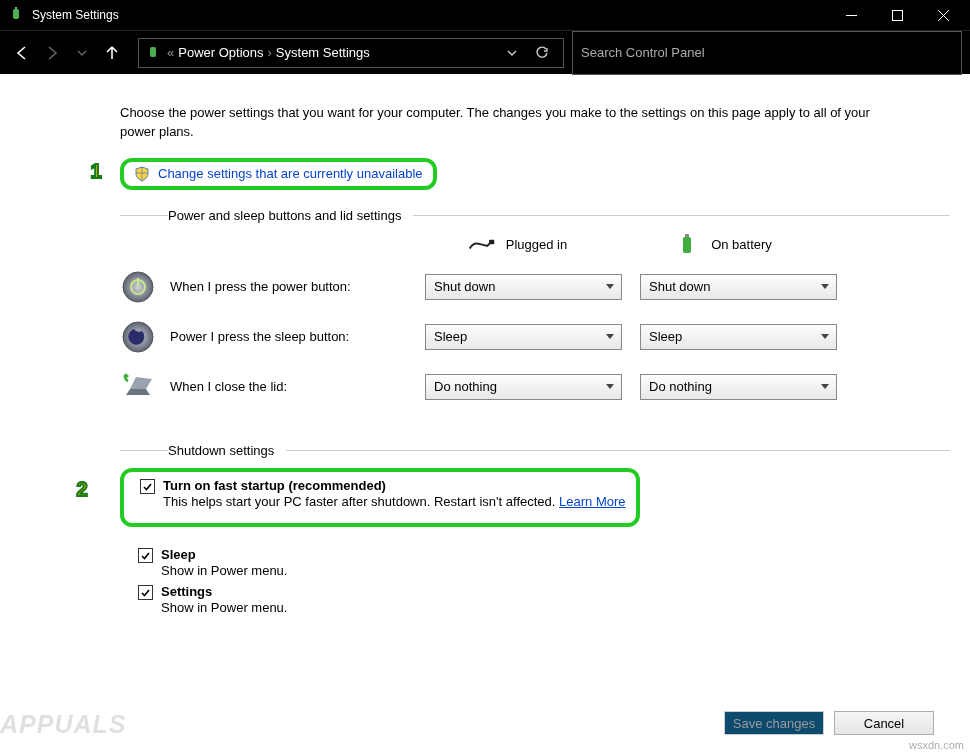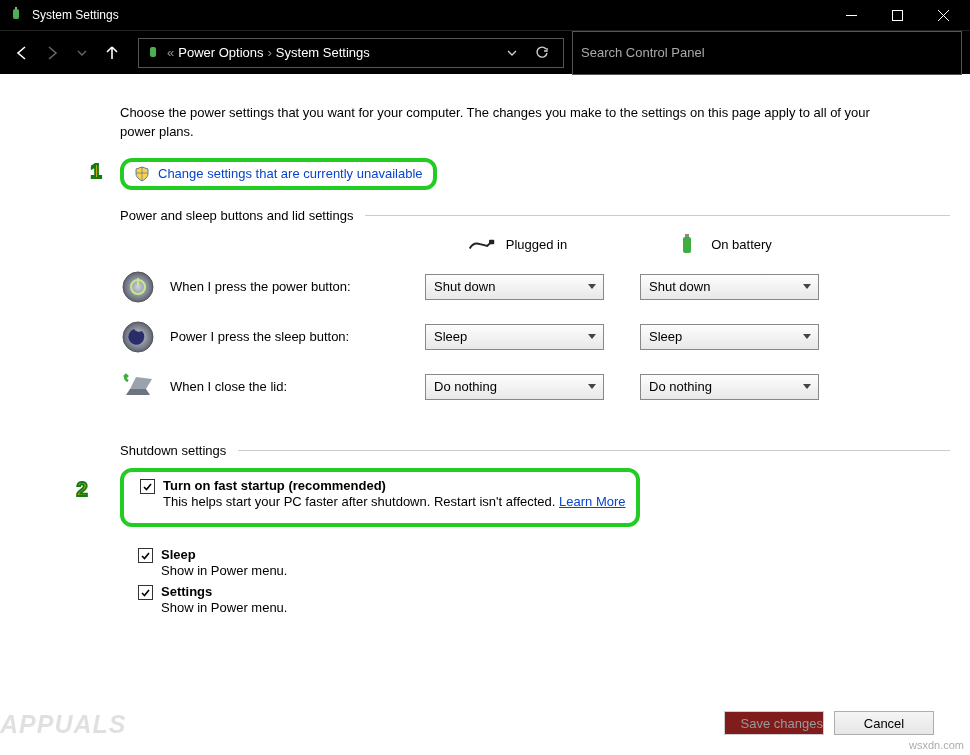--- a/index.html
+++ b/index.html
@@ -30,51 +30,51 @@
 h1.heading { color: #003399; font-weight: 400; font-size: 17px; margin-bottom: 14px; }
 .intro { font-size: 13px; margin-bottom: 16px; line-height: 1.45; max-width: 760px; }
 
 
 .hl { border: 4px solid #22cc22; border-radius: 12px; padding: 4px 10px; display: inline-flex; align-items: center; gap: 8px; margin-bottom: 18px; }
 .shield { width: 16px; height: 16px; }
 .link { color: #0645cc; cursor: pointer; }
 .badge { position: absolute; left: -38px; width: 28px; height: 28px; display: flex; align-items: center; justify-content: center; font-weight: 700; font-size: 20px; color: #fbc400; -webkit-text-stroke: 2px #157a15; }
 
 fieldset.group { border: none; border-top: 1px solid #ccc; margin: 0 0 24px 0; padding-top: 10px; }
-fieldset.group legend { padding-right: 12px; color: #000; }
+fieldset.group legend { padding-right: 12px; color: #000; margin-left: 48px; }
 
 
 .cols { display: grid; grid-template-columns: 295px 205px 205px; align-items: center; margin-bottom: 12px; }
 .colhead { display: flex; align-items: center; gap: 10px; font-size: 13px; justify-content: center; }
 .colhead .hicon { width: 28px; height: 24px; }
 
 .row { display: grid; grid-template-columns: 295px 205px 205px; align-items: center; margin-bottom: 14px; column-gap: 10px; }
 .rowlabel { display: flex; align-items: center; gap: 14px; }
 .rowlabel .ricon { width: 36px; height: 36px; }
 
 select.combo { height: 26px; border: 1px solid #888; background: linear-gradient(#fdfdfd,#e8e8e8); padding: 0 22px 0 8px; appearance: none; -webkit-appearance: none; font-size: 13px; position: relative; }
-.combo-wrap { position: relative; width: 179px; }
+.combo-wrap { position: relative; width: 197px; }
 .combo-wrap select { width: 100%; }
 .combo-wrap::after { content: ""; position: absolute; right: 8px; top: 10px; border-left: 4px solid transparent; border-right: 4px solid transparent; border-top: 5px solid #444; pointer-events: none; }
 
 
 .sdrow { display: flex; align-items: flex-start; gap: 8px; margin: 0 0 6px 18px; }
 .sdrow .cb { width: 15px; height: 15px; border: 1px solid #333; display: inline-flex; align-items: center; justify-content: center; margin-top: 1px; background: #fff; }
 .sdrow .cb svg { stroke: #000; }
 .sdrow .txt { font-size: 13px; }
 .sdrow .sub { font-size: 13px; margin-left: 0; margin-top: 1px; }
 .sdrow .txt .bold { font-weight: 700; }
 
 .hl2-wrap { position: relative; margin-left: 0; }
 .hl2 { border: 4px solid #22cc22; border-radius: 12px; padding: 6px 10px 8px 16px; display: inline-block; margin-bottom: 20px; }
 
 
 .footer { position: absolute; right: 36px; bottom: 20px; display: flex; gap: 10px; }
 button.btn { width: 100px; height: 24px; border: 1px solid #adadad; background: linear-gradient(#f5f5f5,#e6e6e6); font-size: 13px; }
-button.btn.disabled { color: #9a9a9a; border-color: #cfcfcf; background: #7f1d1d; text-align: right; }
+button.btn.disabled { color: #9a9a9a; border-color: #cfcfcf; background: #0c4a6e; }
 
 
 .wm-left { position: absolute; left: 0; bottom: 16px; font-size: 25px; font-weight: 700; color: rgba(0,0,0,0.12); letter-spacing: 1px; font-style: italic; }
 .wm-right { position: absolute; right: 6px; bottom: 4px; font-size: 11px; color: rgba(0,0,0,0.35); }
 </style>
 </head>
 <body>
 
 <div class="titlebar">
   <svg class="icon" viewBox="0 0 16 16">

